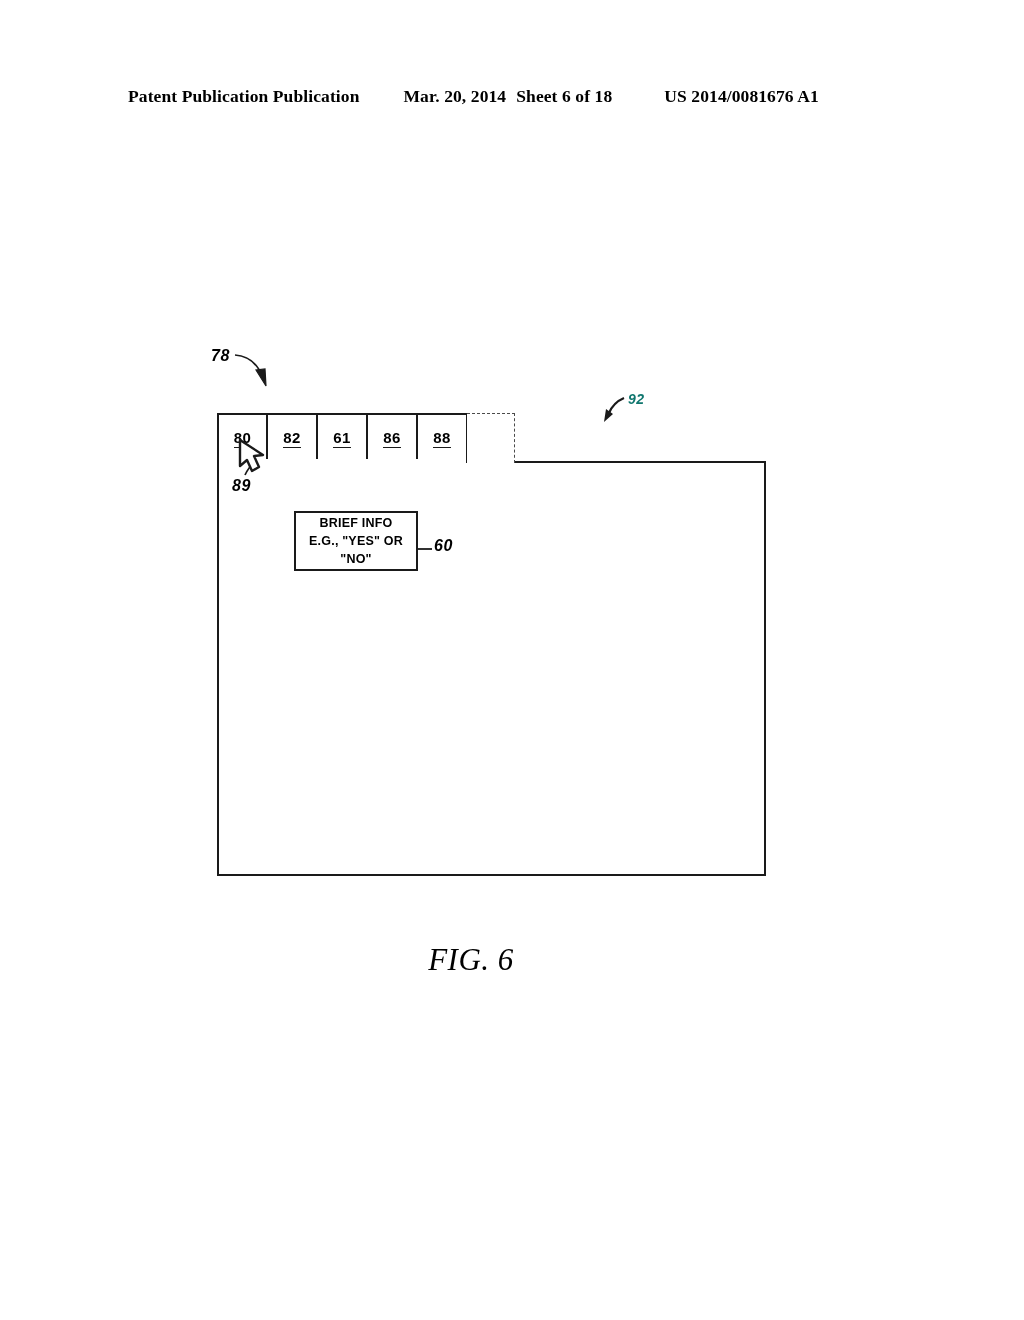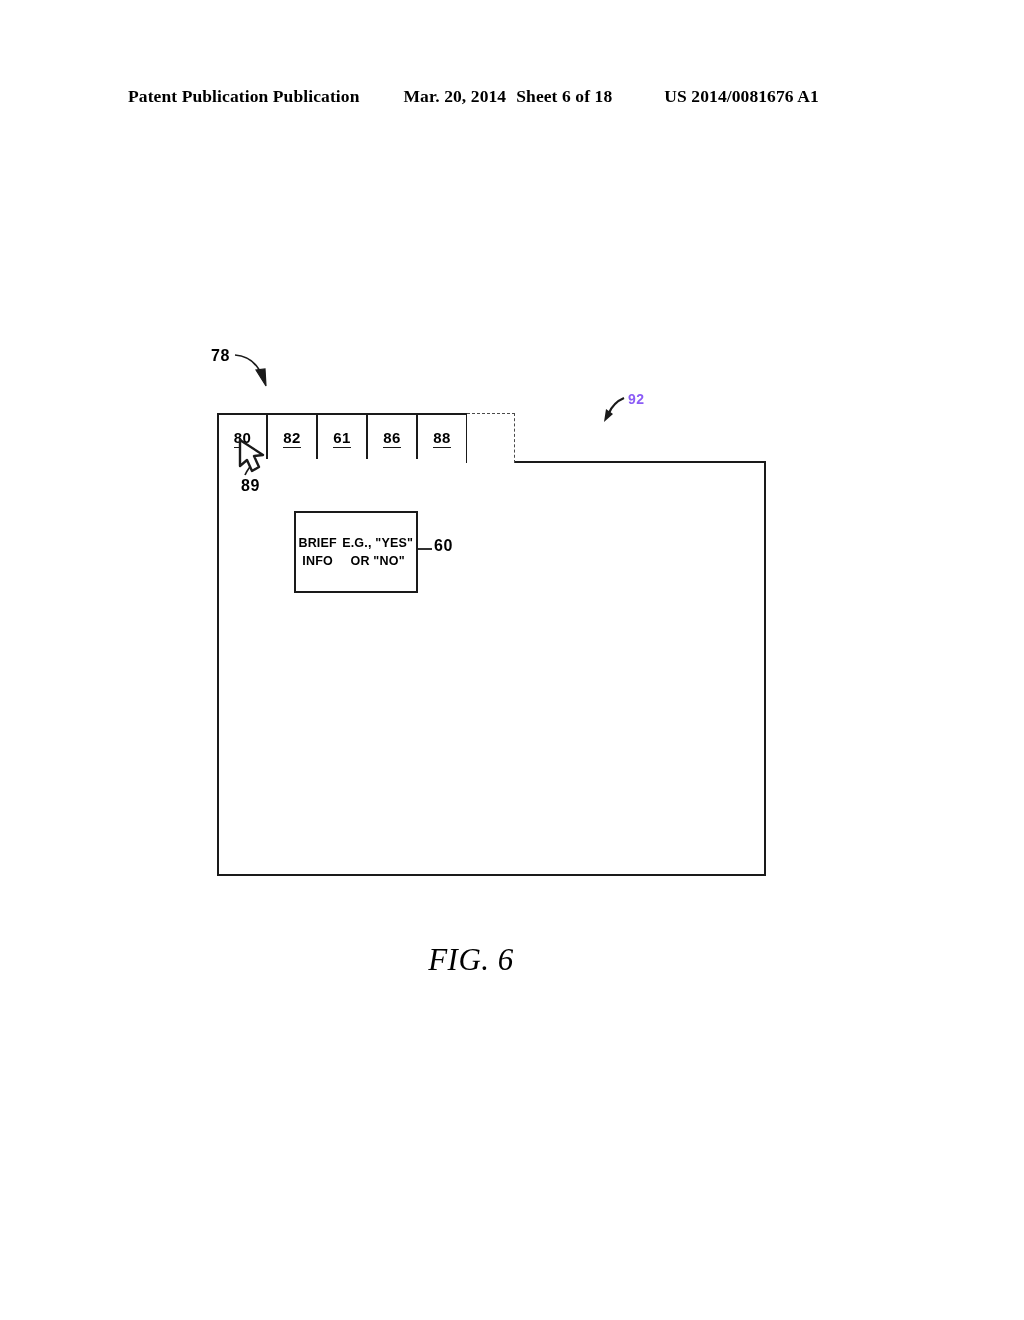--- a/index.html
+++ b/index.html
@@ -121,50 +121,51 @@
     height: 5px;
     background: #ffffff;
   }
 
   
   #brief-info-box {
     position: absolute;
     left: 294px;
     top: 511px;
     width: 124px;
-    height: 82px;
+    height: 60px;
     box-sizing: border-box;
     border: 2px solid #1a1a1a;
     background: #ffffff;
     display: flex;
-    flex-direction: row;
+    flex-direction: column;
     align-items: center;
     justify-content: center;
     font-family: "Liberation Sans", sans-serif;
     font-size: 12.5px;
     font-weight: bold;
     letter-spacing: 0.2px;
     line-height: 1.45;
     text-align: center;
   }
 
   
   .ref {
     position: absolute;
     font-family: "Liberation Sans", sans-serif;
     font-weight: bold;
     font-size: 16px;
     letter-spacing: 0.5px;
     line-height: 1;
     white-space: nowrap;
+    font-style: italic;
   }
   #ref-78 { left: 211px; top: 348px; }
-  #ref-89 { left: 241px; top: 478px; }
+  #ref-89 { left: 232px; top: 478px; }
   #ref-90 { left: 434px; top: 538px; }
-  #ref-92 { left: 628px; top: 392px; font-size: 14px; color: #8b5cf6; }
+  #ref-92 { left: 628px; top: 392px; font-size: 14px; color: #0f766e; }
 
   
   #overlay {
     position: absolute;
     left: 0;
     top: 0;
     width: 1024px;
     height: 1320px;
     pointer-events: none;
   }

